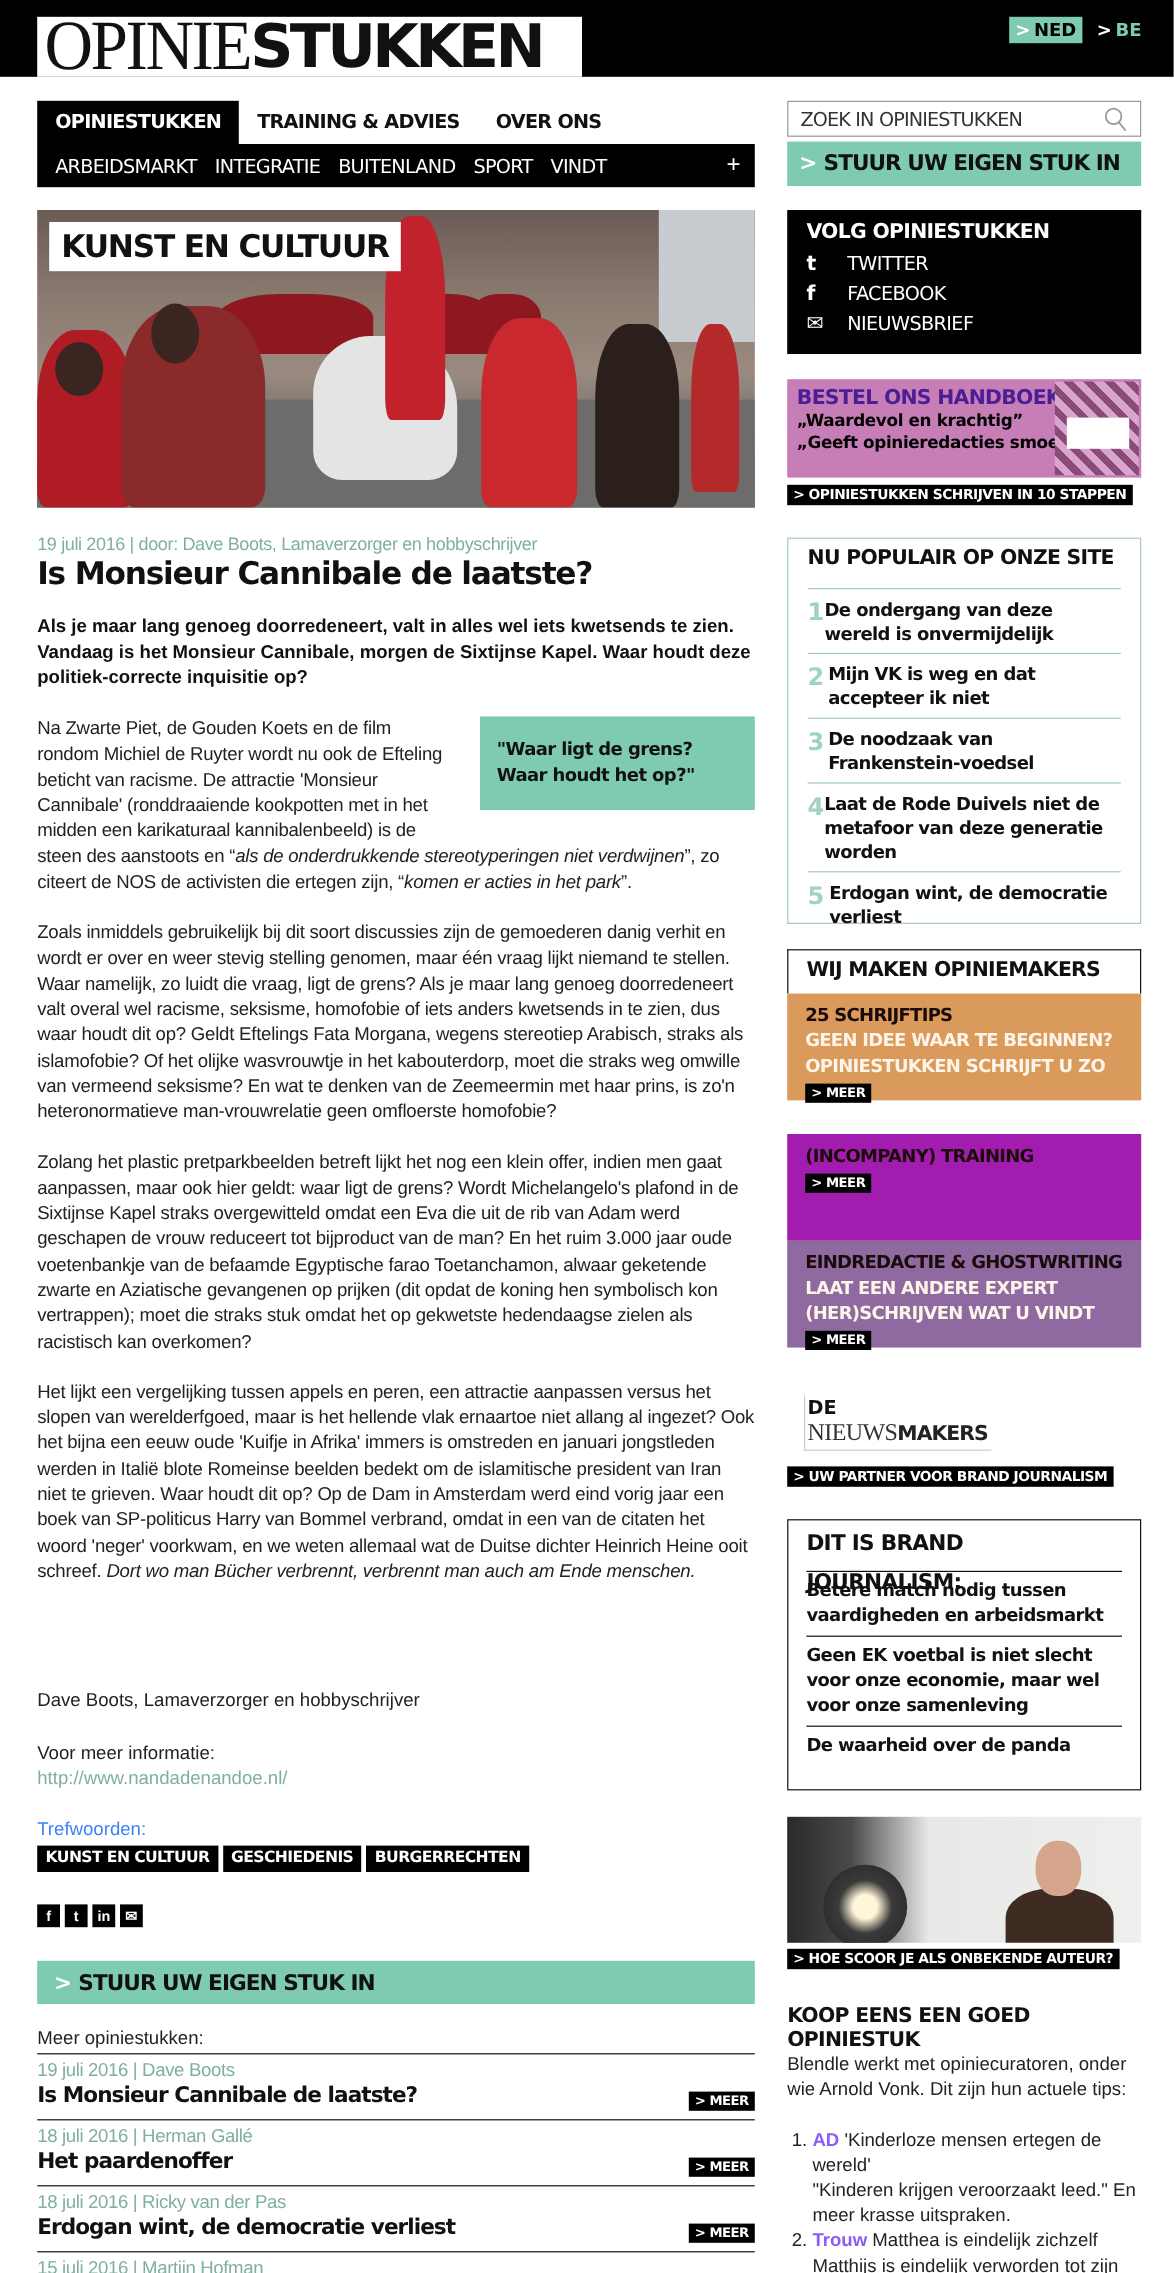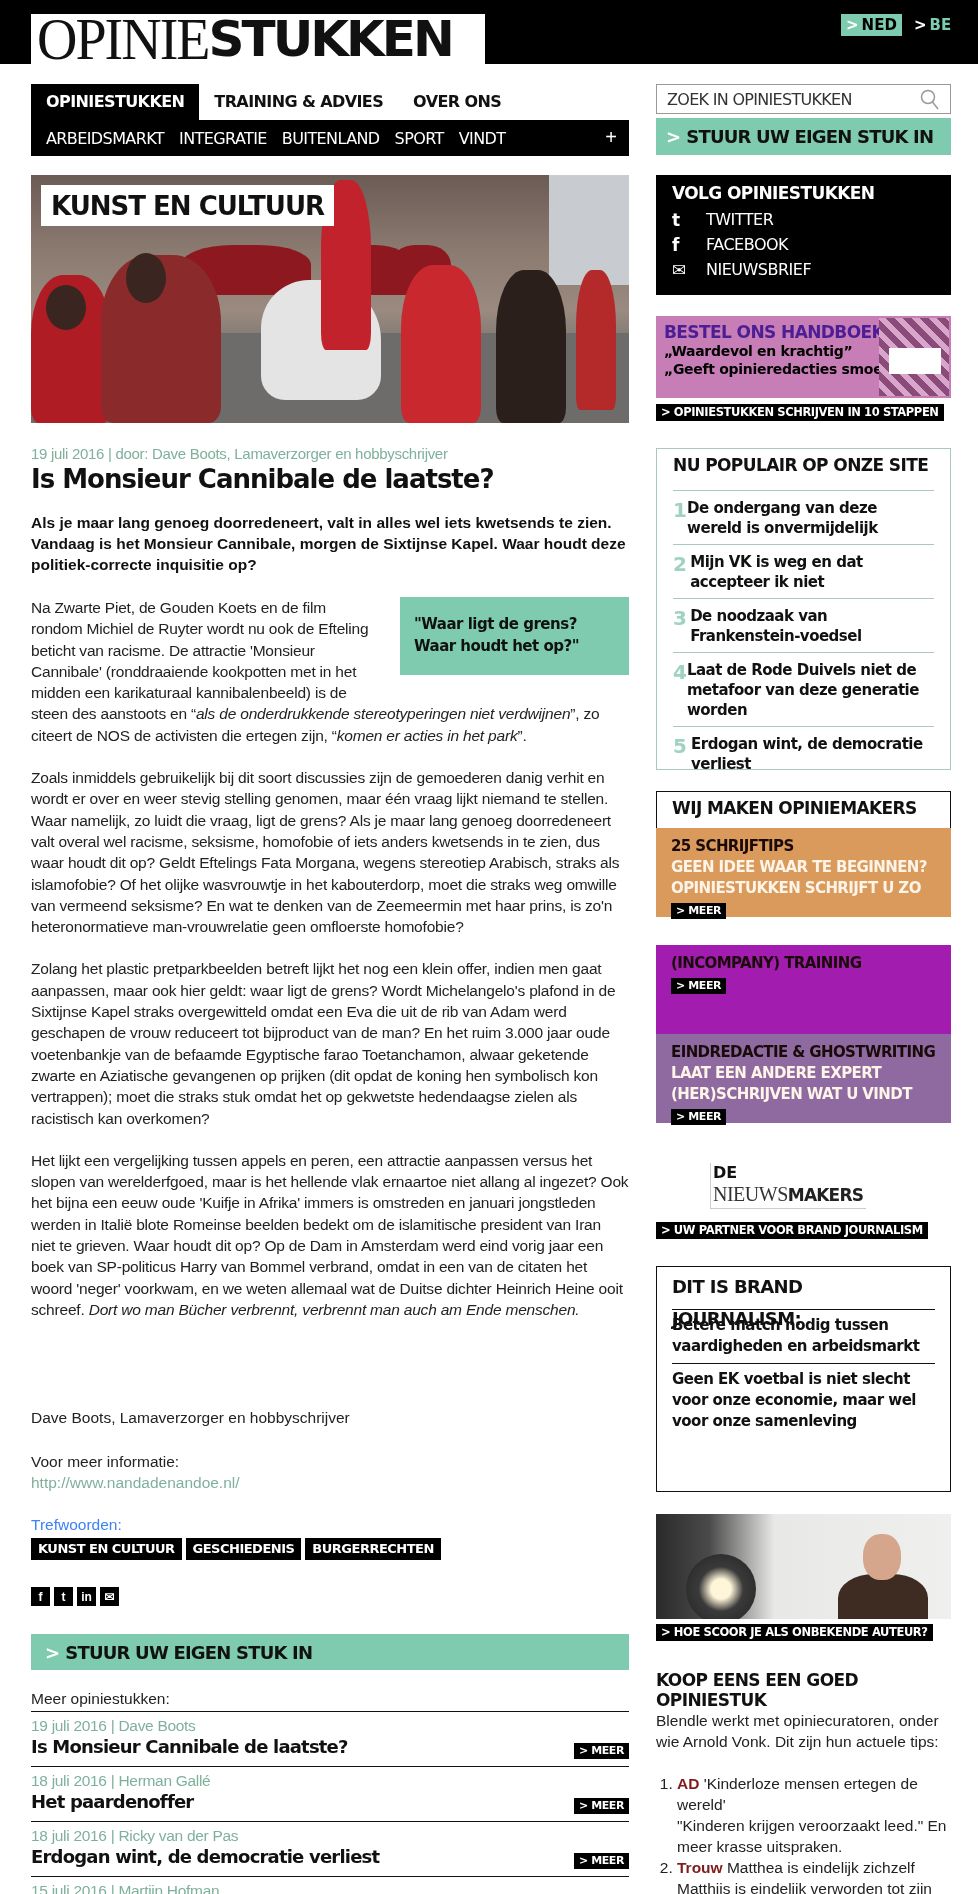--- a/index.html
+++ b/index.html
@@ -76,38 +76,38 @@
   .pop-item { display: flex; border-bottom: 1px solid #a8c8c0; padding: 7px 0 6px; }
   .pop-item:last-child { border-bottom: none; }
   .pop-item .n { width: 22px; color: #9fd3c0; font-family: "DejaVu Sans", sans-serif; font-weight: bold; font-size: 20px; line-height: 24px; }
   .pop-item .t { font-family: "DejaVu Sans", sans-serif; font-weight: bold; font-size: 15px; line-height: 20px; letter-spacing: -0.5px; color: #111; }
   .wij { position: absolute; left: 656px; top: 791px; width: 295px; }
   .wij h3 { height: 37px; border: 1.5px solid #111; border-bottom: none; padding: 6px 15px; font-family: "DejaVu Sans", sans-serif; font-weight: bold; font-size: 17px; letter-spacing: -0.6px; }
   .wij .blk { padding: 8px 15px; height: 89px; font-family: "DejaVu Sans", sans-serif; font-weight: bold; font-size: 15px; line-height: 21px; letter-spacing: -0.6px; }
   .wij .blk .h { color: #1a0a0a; }
   .wij .blk .s { color: #fff4e8; }
   .wij .blk .meer { margin-top: 3px; }
-  .nieuwsmakers { position: absolute; left: 710px; top: 1163px; width: 156px; height: 46px; border-left: 1px solid #ccc; border-bottom: 1px solid #ccc; padding-left: 2px; }
+  .nieuwsmakers { position: absolute; left: 670px; top: 1163px; width: 156px; height: 46px; border-left: 1px solid #ccc; border-bottom: 1px solid #ccc; padding-left: 2px; }
   .nieuwsmakers .a { font-family: "DejaVu Sans", sans-serif; font-weight: bold; font-size: 16px; line-height: 20px; }
   .nieuwsmakers .b { font-family: "Liberation Serif", serif; font-size: 20px; line-height: 22px; color: #333; letter-spacing: -0.5px; }
   .nieuwsmakers .b b { font-family: "DejaVu Sans", sans-serif; font-size: 17px; letter-spacing: -0.8px; color: #222; }
   .brand { position: absolute; left: 656px; top: 1266px; width: 295px; height: 226px; border: 1.5px solid #111; padding: 4px 15px; }
   .brand h3 { font-family: "DejaVu Sans", sans-serif; font-size: 18px; font-weight: bold; letter-spacing: -0.6px; height: 39px; line-height: 32px; border-bottom: 1.5px solid #111; }
   .brand .it { border-bottom: 1.5px solid #111; padding: 5px 0 6px; font-family: "DejaVu Sans", sans-serif; font-weight: bold; font-size: 15px; line-height: 21px; letter-spacing: -0.5px; }
   .brand .it:last-child { border-bottom: none; }
   .video { position: absolute; left: 656px; top: 1514px; width: 295px; height: 105px; background: linear-gradient(90deg,#2a2a2a 0%,#4a4a4a 18%,#e8e8e6 40%,#efefed 100%); overflow: hidden; }
   .video .lamp { position: absolute; left: 30px; top: 40px; width: 70px; height: 70px; border-radius: 50%; background: radial-gradient(circle,#fff5d8 0 20%,#3a3a3a 45%,#222 100%); }
   .video .person { position: absolute; left: 182px; top: 20px; width: 90px; height: 95px; }
   .video .person .head { position: absolute; left: 25px; top: 0; width: 38px; height: 46px; border-radius: 45%; background: #d6a68c; }
   .video .person .body { position: absolute; left: 0; top: 40px; width: 90px; height: 60px; border-radius: 40% 40% 0 0; background: #3e2c22; }
   .koop { position: absolute; left: 656px; top: 1670px; width: 300px; }
   .koop h3 { font-family: "DejaVu Sans", sans-serif; font-weight: bold; font-size: 17px; letter-spacing: -0.6px; }
   .koop p { font-size: 15.5px; line-height: 21px; color: #222; margin-bottom: 21px; }
   .koop ol { padding-left: 21px; font-size: 15.5px; line-height: 21px; color: #222; }
-  .koop ol b { color: #7f1d1d; margin-top: 27px; }
+  .koop ol b { color: #8b5cf6; margin-top: 27px; }
 </style>
 </head>
 <body>
 
 <div class="topbar">
   <div class="logo">
     <span class="l1">OPINIE</span>
       <span class="l2">STUKKEN</span>
   </div>
   <div class="lang ned"><span class="ar">&gt;</span><span>NED</span></div>
@@ -285,20 +285,21 @@
 <div class="nieuwsmakers">
   <div class="a">DE</div>
   <div class="b"><span>NIEUWS</span><b>MAKERS</b></div>
 </div>
 <div class="blk-link" style="left:656px;top:1222px;">&gt; UW PARTNER VOOR BRAND JOURNALISM</div>
 
 <div class="brand">
   <h3>DIT IS BRAND JOURNALISM:</h3>
   <div class="it">Betere match nodig tussen vaardigheden en arbeidsmarkt</div>
   <div class="it">Geen EK voetbal is niet slecht voor onze economie, maar wel voor onze samenleving</div>
+  <div class="it">De waarheid over de panda</div>
 </div>
 
 <div class="video">
   <div class="lamp"></div>
   <div class="person">
       <div class="body"></div>
       <div class="head"></div>
     </div>
 </div>
 <div class="blk-link" style="left:656px;top:1624px;">&gt; HOE SCOOR JE ALS ONBEKENDE AUTEUR?</div>

